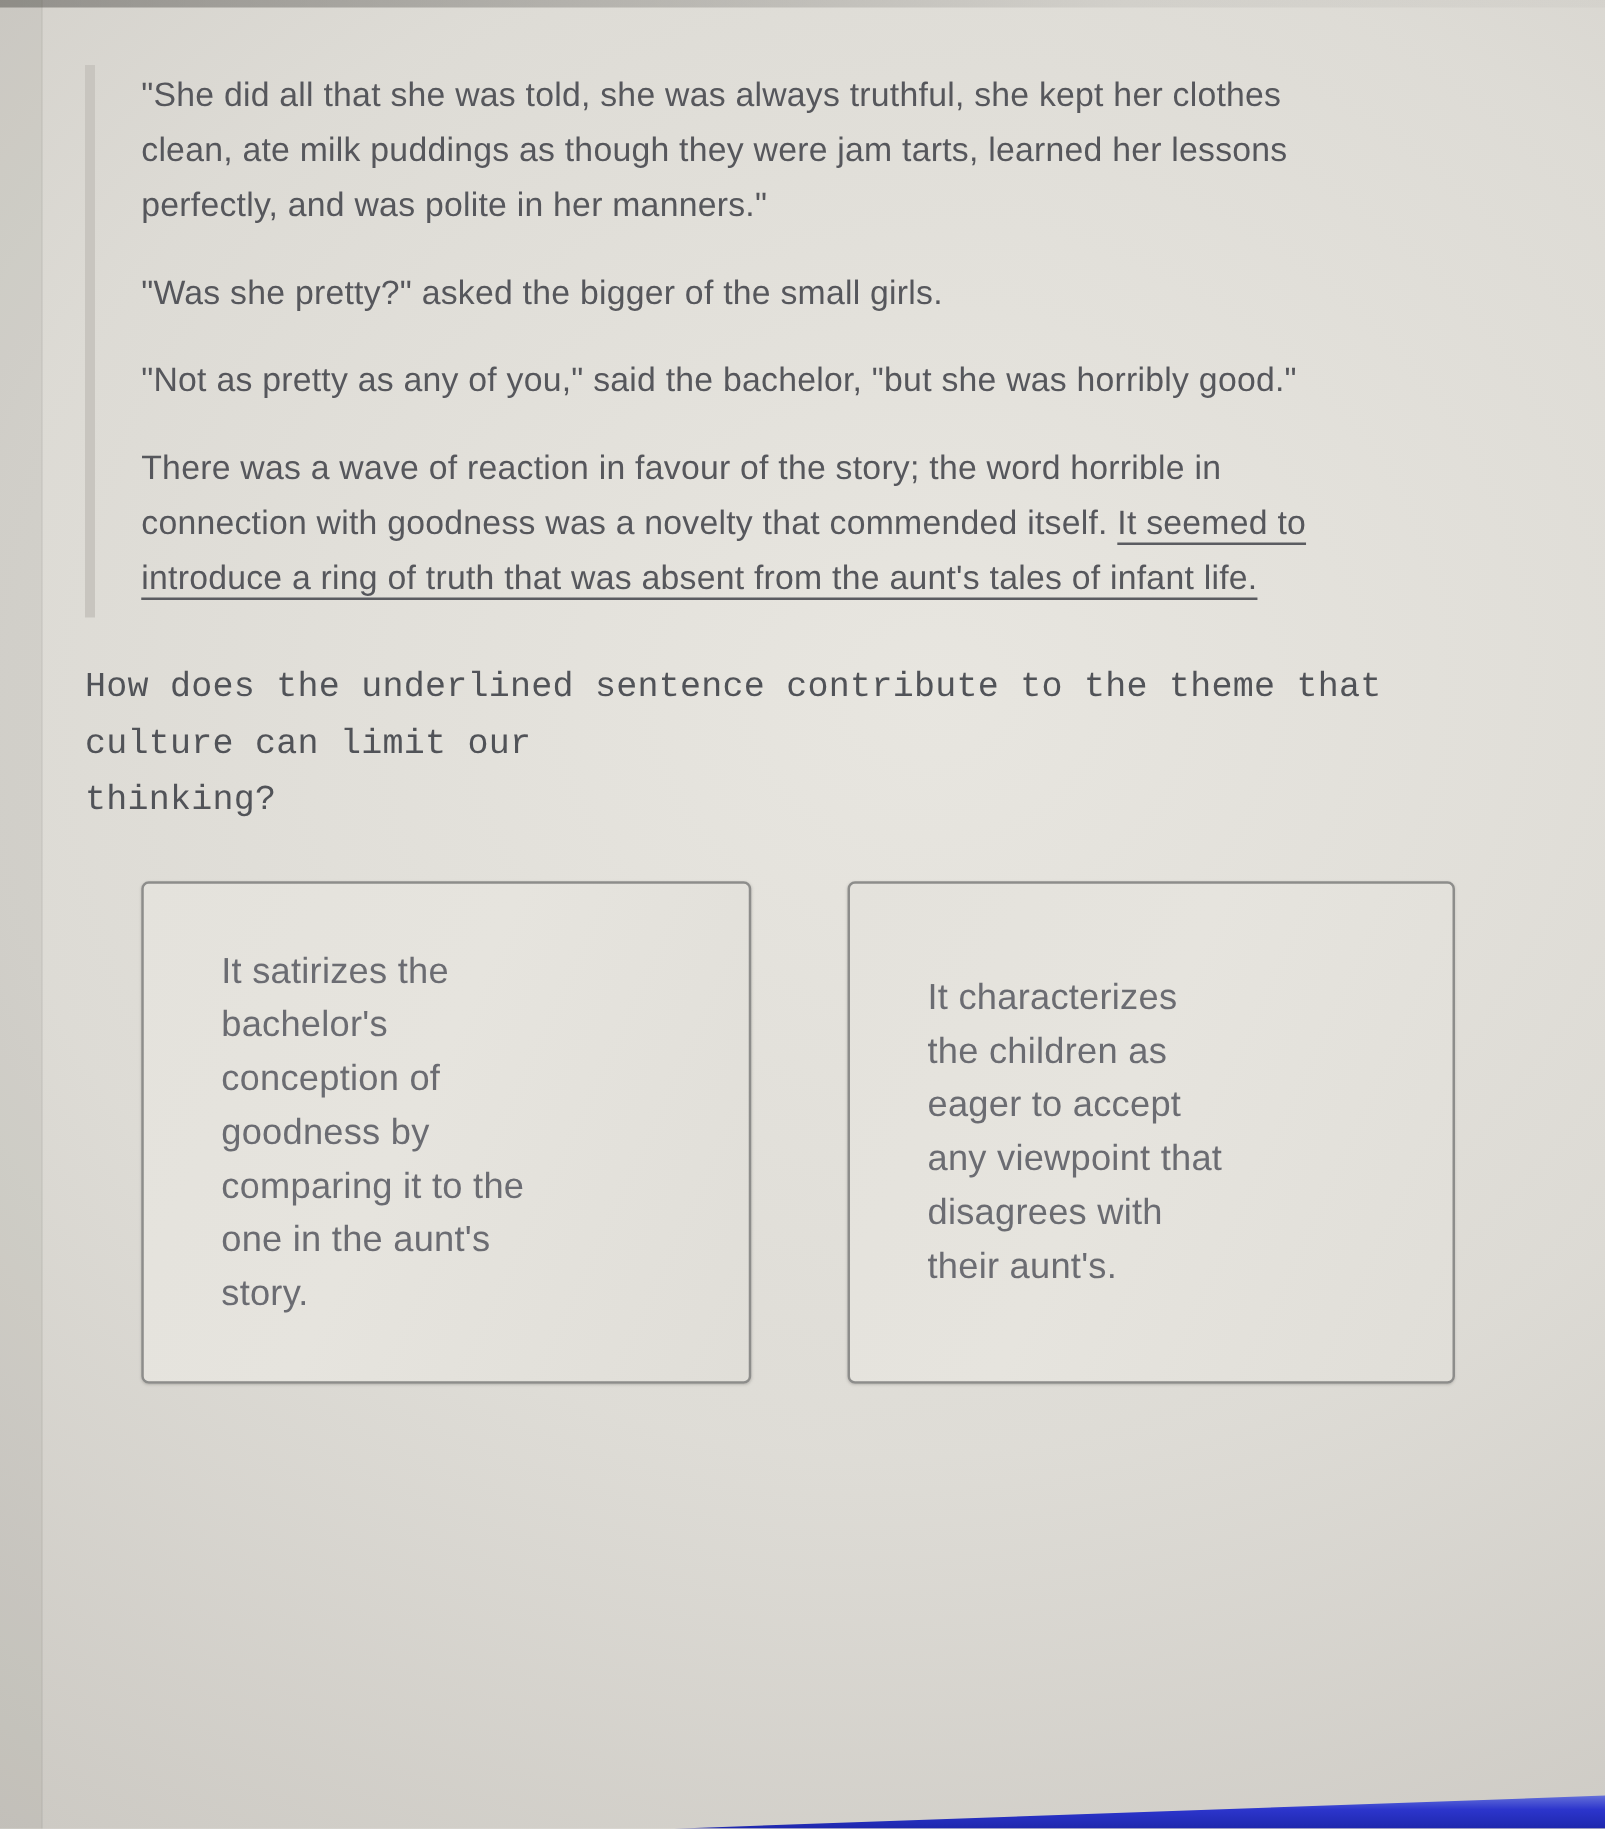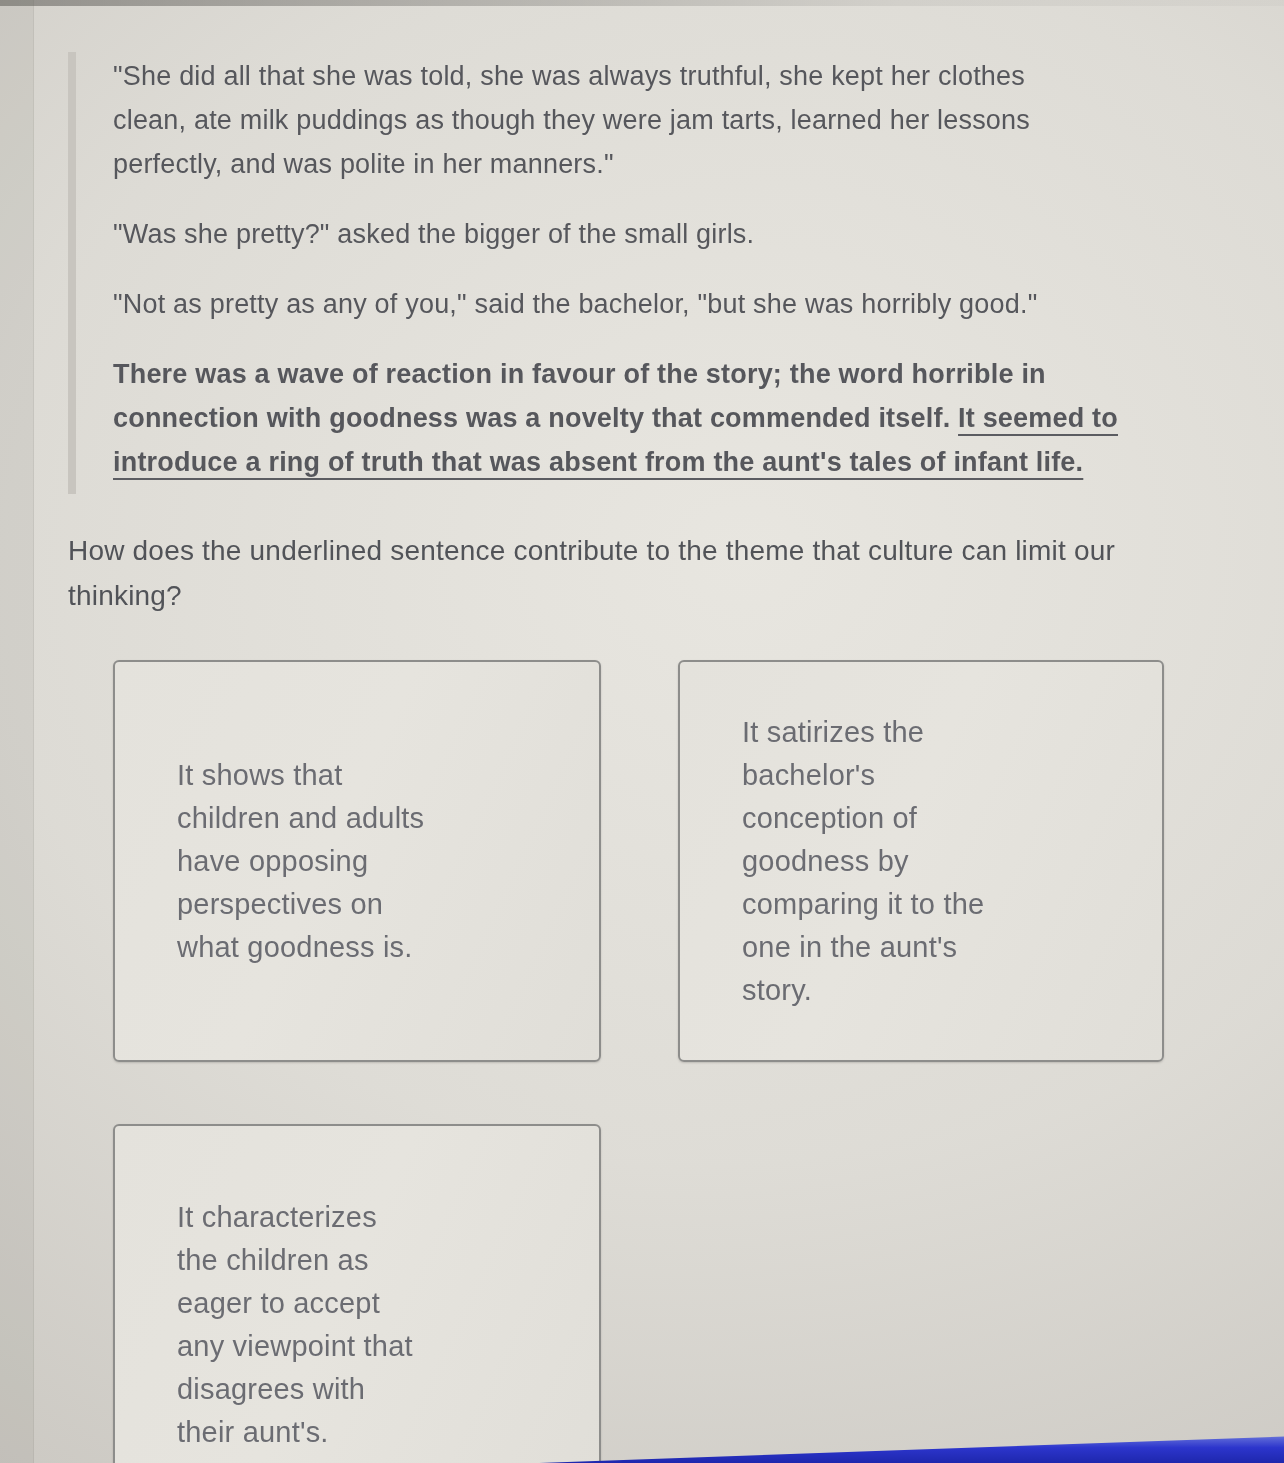--- a/index.html
+++ b/index.html
@@ -60,36 +60,37 @@
 
   blockquote.passage p {
     font-size: 27px;
     line-height: 44px;
     letter-spacing: 0.2px;
     color: #56575c;
     white-space: pre-line;
     margin-bottom: 26px;
   }
 
-  blockquote.passage p:last-child { margin-bottom: 0; font-weight: bold; }
+  blockquote.passage p:last-child { margin-bottom: 0; }
 
   .underlined-sentence {
     text-decoration: underline;
     text-decoration-thickness: 2px;
     text-underline-offset: 7px;
     text-decoration-color: #5b5c61;
   }
 
   .question {
     margin: 34px 60px 0 68px;
     font-size: 28px;
     line-height: 45px;
     letter-spacing: 0.2px;
     color: #515358;
     white-space: pre-line;
+    font-family: Liberation Mono, monospace;
   }
 
   .options-grid {
     margin: 42px 0 0 113px;
     display: grid;
     grid-template-columns: 488px 486px;
     column-gap: 77px;
     row-gap: 62px;
     grid-auto-rows: 402px;
   }
@@ -145,27 +146,20 @@
     <p><span>There was a wave of reaction in favour of the story; the word horrible in
 connection with goodness was a novelty that commended itself. </span><span class="underlined-sentence">It seemed to
 introduce a ring of truth that was absent from the aunt's tales of infant life.</span></p>
   </blockquote>
 
   <p class="question">How does the underlined sentence contribute to the theme that culture can limit our
 thinking?</p>
 
   <div class="options-grid">
 
-    <div class="option-card">
-      <span class="option-text">It shows that
-children and adults
-have opposing
-perspectives on
-what goodness is.</span>
-    </div>
 
 
     <div class="option-card">
       <span class="option-text">It satirizes the
 bachelor's
 conception of
 goodness by
 comparing it to the
 one in the aunt's
 story.</span>

